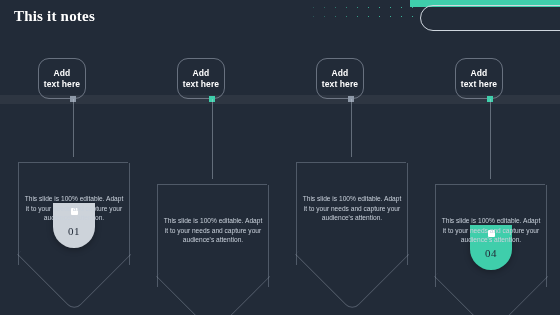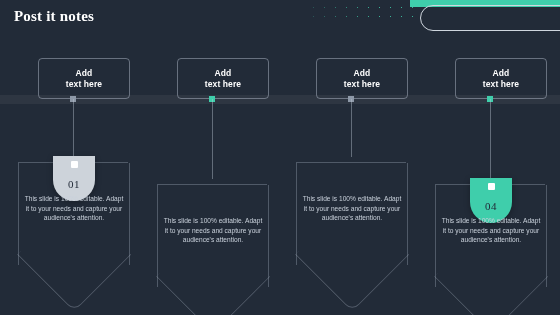--- a/index.html
+++ b/index.html
@@ -48,23 +48,23 @@
     background:rgba(255,255,255,.055);
   }
 
   
   .note{position:absolute;top:0;width:140px;height:315px;}
   .note-1{left:4px;}  .note-2{left:143px;}
   .note-3{left:282px;} .note-4{left:421px;}
 
   
   .addbox{
-    position:absolute;left:34px;top:58px;width:92px;height:41px;
+    position:absolute;left:34px;top:58px;width:48px;height:41px;
     border:1px solid rgba(190,200,215,.45);
-    border-radius:4px;
+    border-radius:11px;
     box-sizing:border-box;
     display:flex;align-items:center;justify-content:center;
     background:transparent;
   }
   .addbox .lines{text-align:center;line-height:11px;}
   .addbox .l1,.addbox .l2{
     display:block;color:#ffffff;font-size:8.5px;font-weight:bold;
     letter-spacing:.1px;
   }
 
@@ -103,20 +103,21 @@
     border-bottom-right-radius:10px;
   }
 
   
   .tag{
     position:absolute;left:50%;margin-left:-21px;width:42px;height:45px;
     border-radius:0 0 21px 21px;
     background:#cdd3da;
     display:flex;align-items:flex-end;justify-content:center;
     box-shadow:0 2px 6px rgba(0,0,0,.28);
+    margin-top:47px;
   }
   .tag.teal{background:#3fceab;}
   .tag .num{
     font-family:"Liberation Serif",serif;
     font-size:11px;color:#222b38;
     padding-bottom:11px;letter-spacing:.4px;
   }
   .tag .pin{
     position:absolute;left:50%;top:5px;margin-left:-3.5px;
     width:7px;height:7px;background:#ffffff;border-radius:1px;
@@ -139,21 +140,21 @@
   .low .shield{top:185px;}
   .low .tag{top:178px;}
   .low .body{top:216px;}
   .low .conn{height:80px;}
 </style>
 </head>
 <body>
 
 <div class="slide">
 
-  <div class="title">Post it notes</div>
+  <div class="title">This it notes</div>
 
   <div class="deco">
     <div class="dotgrid fade"></div>
     <div class="tealbar"></div>
     <div class="roundrect"></div>
   </div>
 
   <div class="band"></div>
 
   <div class="note note-1 high">

